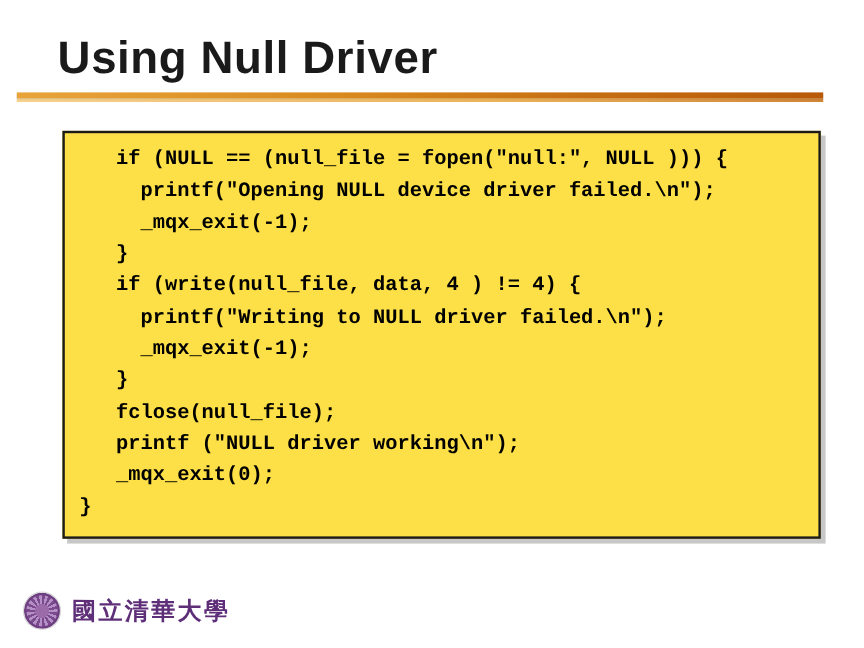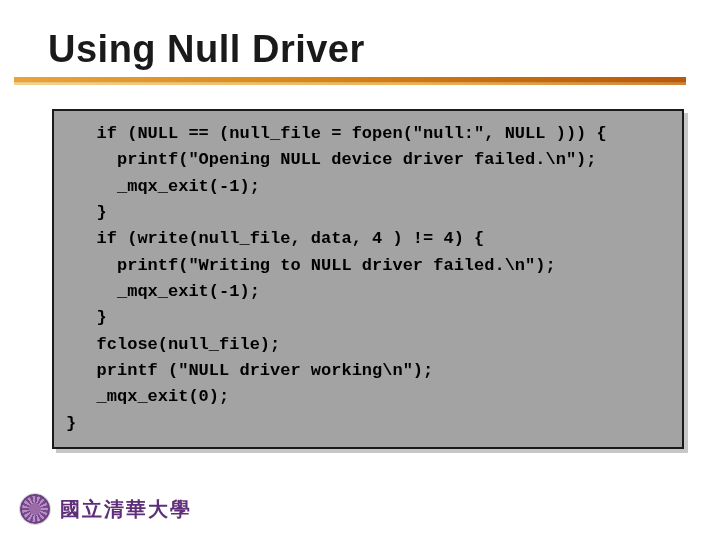--- a/index.html
+++ b/index.html
@@ -41,21 +41,21 @@
   .rule .bar2 {
     position: absolute;
     left: -34px; right: 0;
     top: 5px;
     height: 3px;
     background: linear-gradient(to right, #f3c97a 0%, #e8a43a 60%, #c76e12 100%);
     opacity: 0.85;
   }
   .code-box {
     border: 2px solid #1a1a1a;
-    background: #a3a3a3;
+    background: #fde047;
     padding: 10px 12px 10px 12px;
     box-shadow: 4px 4px 0 rgba(0,0,0,0.22);
     width: 632px;
     margin-left: 4px;
   }
   .code {
     font-family: 'Courier New', Courier, monospace;
     font-size: 17px;
     font-weight: bold;
     line-height: 1.55;

